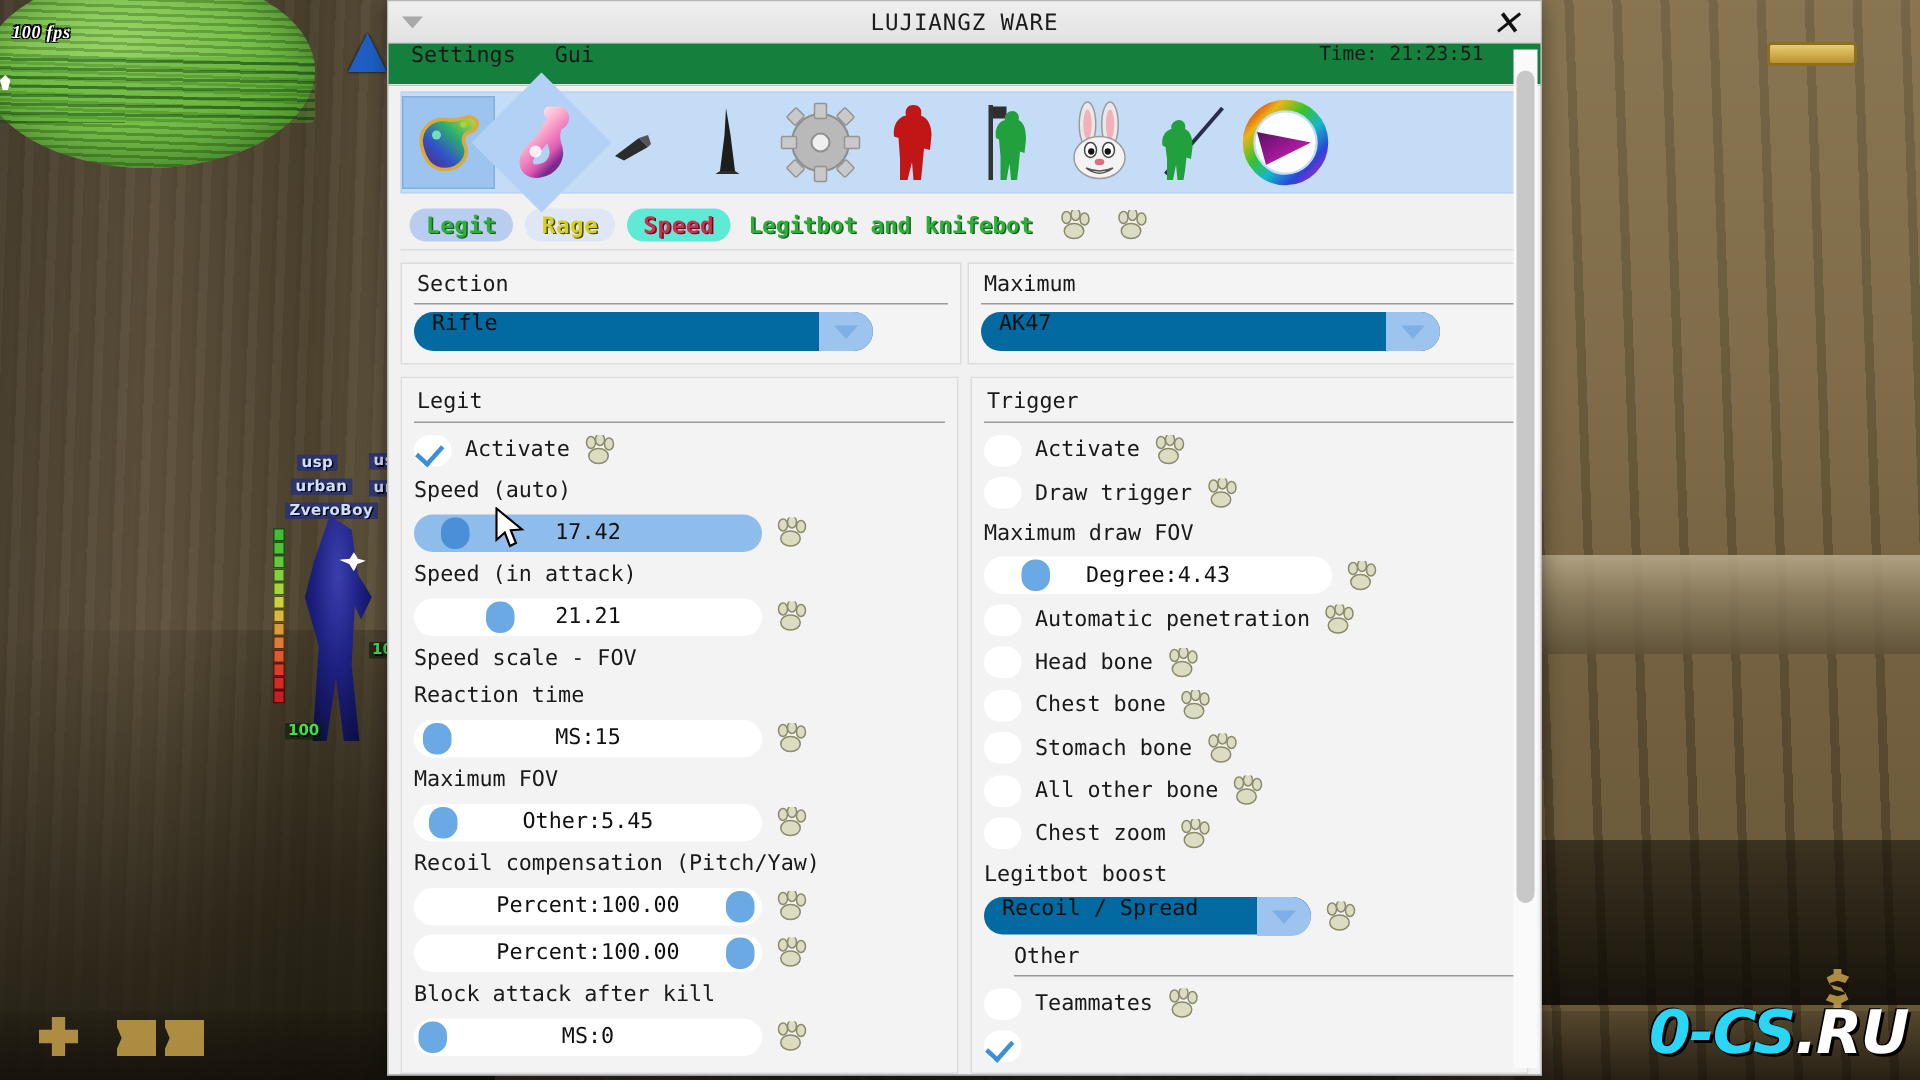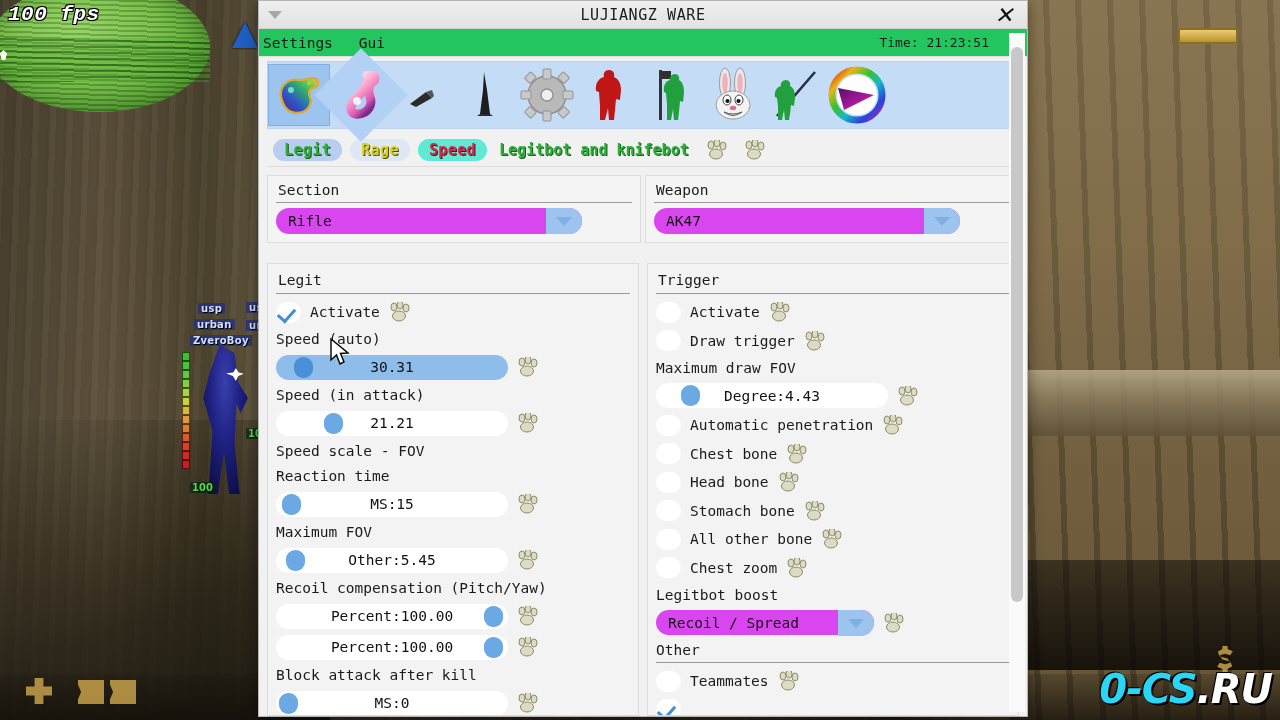--- a/index.html
+++ b/index.html
@@ -69,23 +69,23 @@
     position: absolute; left: -12px; top: 38px; width: 222px; height: 44px;
     background: repeating-linear-gradient(1deg,
       rgba(22,78,16,.55) 0 2px, rgba(90,170,50,.35) 2px 6px);
     border-radius: 4px;
   }
   #radar-dot {
     position: absolute; left: 0px; top: 50px; width: 7px; height: 10px;
     background: #fff; clip-path: polygon(50% 0,100% 35%,75% 100%,25% 100%,0 35%);
   }
   #fps {
-    position: absolute; left: 8px; top: 3px;
-    color: #fff; font-style: italic; font-weight: bold; font-size: 21px;
-    font-family: Liberation Mono, monospace;
+    position: absolute; left: 8px; top: 14px;
+    color: #fff; font-style: italic; font-weight: bold; font-size: 12px;
+    font-family: Liberation Serif, serif;
     text-shadow: 1px 1px 0 #000, -1px 1px 0 #000, 1px -1px 0 #000, -1px -1px 0 #000;
     letter-spacing: .5px;
   }
   #nav-arrow {
     position: absolute; left: 232px; top: 22px;
     width: 0; height: 0;
     border-left: 13px solid transparent; border-right: 13px solid transparent;
     border-bottom: 26px solid #1f5fc4;
     filter: drop-shadow(0 0 1px #000);
   }
@@ -176,22 +176,22 @@
     cursor: pointer;
   }
   #close-btn {
     position: absolute; right: 10px; top: 0; height: 28px; width: 26px;
     display: flex; align-items: center; justify-content: center;
     font-family: "DejaVu Serif", "Liberation Serif", serif;
     font-size: 23px; font-style: italic; color: #111; cursor: pointer;
   }
   #menubar {
     height: 28px; flex: 0 0 28px;
-    background: #22c55e; border-bottom: 1px solid #e0e0e0;
-    display: flex; align-items: center; padding: 0 4px; position: relative;
+    background: #15803d; border-bottom: 1px solid #e0e0e0;
+    display: flex; align-items: flex-start; padding: 0 15px; position: relative;
   }
   .menu-item { margin-right: 26px; color: #1a1a1a; font-size: 14.5px; cursor: pointer; }
   #clock { position: absolute; right: 38px; color: #1a1a1a; font-size: 13px; }
 
   
   #toolbar {
     flex: 0 0 68px; margin: 4px 8px 0 8px;
     background: #c5dcf6; border: 1px solid #bcd4ef;
     display: flex; align-items: center; position: relative;
   }
@@ -220,30 +220,30 @@
   }
   .pill-legit { background: #b8cdf0; color: #2fae3c; text-shadow: 1px 1px 0 #1b5e20; }
   .pill-rage  { background: #dfe6f4; color: #d6d11e; text-shadow: 1px 1px 0 #4a4410; }
   .pill-speed { background: #5eead4; color: #d22b4c; text-shadow: 1px 1px 0 #5c0f1e; }
   #tab-caption {
     font-weight: bold; font-size: 15px; color: #2fae3c;
     text-shadow: 1px 1px 0 #1b5e20; margin-left: 4px;
   }
 
   
-  #selectors { display: flex; gap: 4px; margin: 8px 8px 12px 8px; flex: 0 0 68px; }
+  #selectors { display: flex; gap: 4px; margin: 8px 8px 0 8px; flex: 0 0 68px; }
   .sel-group {
     flex: 1; background: #f4f4f4; border: 1px solid #dcdcdc;
     padding: 4px 8px 6px 8px;
   }
   .sel-label { font-size: 14.5px; color: #1a1a1a; padding: 2px 2px 4px 2px;
     border-bottom: 1px solid #9a9a9a; margin-bottom: 5px; }
   .combo {
-    height: 26px; background: #d946ef; border-radius: 13px;
-    display: flex; align-items: center; position: relative;
+    height: 26px; background: #0369a1; border-radius: 13px;
+    display: flex; position: relative;
     padding-left: 12px; cursor: pointer; width: 86%;
   }
   .combo .val { font-size: 14.5px; color: #111; }
   .combo .arrow {
     position: absolute; right: 0; top: 0; height: 26px; width: 36px;
     background: #9dc3ef; border-radius: 0 13px 13px 0;
     display: flex; align-items: center; justify-content: center;
   }
   .combo .arrow i {
     width: 0; height: 0; border-left: 8px solid transparent;
@@ -536,21 +536,21 @@
     <div class="sel-group">
       <div class="sel-label">Section</div>
       <div class="combo">
         <span class="val">Rifle</span>
         <span class="arrow">
             <i></i>
           </span>
       </div>
     </div>
     <div class="sel-group">
-      <div class="sel-label">Weapon</div>
+      <div class="sel-label">Maximum</div>
       <div class="combo">
         <span class="val">AK47</span>
         <span class="arrow">
             <i></i>
           </span>
       </div>
     </div>
   </div>
 
   <div id="panels">
@@ -566,21 +566,21 @@
                 <ellipse cx="12" cy="3" rx="3" ry="4"></ellipse>
                 <ellipse cx="18" cy="6" rx="3" ry="4"></ellipse>
                 <ellipse cx="11" cy="14" rx="6.5" ry="5"></ellipse>
               </g>
             </svg>
           </div>
           <div class="cap">Speed (auto)</div>
           <div class="srow">
             <div class="slider hl" style="width:232px">
               <div class="knob" style="left:18px"></div>
-              <span class="sv">30.31</span>
+              <span class="sv">17.42</span>
             </div>
             <svg class="paw" viewBox="0 0 22 20">
               <g fill="#dcdcc2" stroke="#8a8a6a" stroke-width="1">
                 <ellipse cx="6" cy="5" rx="3" ry="4"></ellipse>
                 <ellipse cx="12" cy="3" rx="3" ry="4"></ellipse>
                 <ellipse cx="18" cy="6" rx="3" ry="4"></ellipse>
                 <ellipse cx="11" cy="14" rx="6.5" ry="5"></ellipse>
               </g>
             </svg>
           </div>
@@ -725,33 +725,33 @@
               <g fill="#dcdcc2" stroke="#8a8a6a" stroke-width="1">
                 <ellipse cx="6" cy="5" rx="3" ry="4"></ellipse>
                 <ellipse cx="12" cy="3" rx="3" ry="4"></ellipse>
                 <ellipse cx="18" cy="6" rx="3" ry="4"></ellipse>
                 <ellipse cx="11" cy="14" rx="6.5" ry="5"></ellipse>
               </g>
             </svg>
           </div>
           <div class="row">
             <div class="cb "></div>
+            <span class="txt">Head bone</span>
+            <svg class="paw" viewBox="0 0 22 20">
+              <g fill="#dcdcc2" stroke="#8a8a6a" stroke-width="1">
+                <ellipse cx="6" cy="5" rx="3" ry="4"></ellipse>
+                <ellipse cx="12" cy="3" rx="3" ry="4"></ellipse>
+                <ellipse cx="18" cy="6" rx="3" ry="4"></ellipse>
+                <ellipse cx="11" cy="14" rx="6.5" ry="5"></ellipse>
+              </g>
+            </svg>
+          </div>
+          <div class="row">
+            <div class="cb "></div>
             <span class="txt">Chest bone</span>
-            <svg class="paw" viewBox="0 0 22 20">
-              <g fill="#dcdcc2" stroke="#8a8a6a" stroke-width="1">
-                <ellipse cx="6" cy="5" rx="3" ry="4"></ellipse>
-                <ellipse cx="12" cy="3" rx="3" ry="4"></ellipse>
-                <ellipse cx="18" cy="6" rx="3" ry="4"></ellipse>
-                <ellipse cx="11" cy="14" rx="6.5" ry="5"></ellipse>
-              </g>
-            </svg>
-          </div>
-          <div class="row">
-            <div class="cb "></div>
-            <span class="txt">Head bone</span>
             <svg class="paw" viewBox="0 0 22 20">
               <g fill="#dcdcc2" stroke="#8a8a6a" stroke-width="1">
                 <ellipse cx="6" cy="5" rx="3" ry="4"></ellipse>
                 <ellipse cx="12" cy="3" rx="3" ry="4"></ellipse>
                 <ellipse cx="18" cy="6" rx="3" ry="4"></ellipse>
                 <ellipse cx="11" cy="14" rx="6.5" ry="5"></ellipse>
               </g>
             </svg>
           </div>
           <div class="row">
@@ -800,21 +800,21 @@
             </div>
             <svg class="paw" viewBox="0 0 22 20">
               <g fill="#dcdcc2" stroke="#8a8a6a" stroke-width="1">
                 <ellipse cx="6" cy="5" rx="3" ry="4"></ellipse>
                 <ellipse cx="12" cy="3" rx="3" ry="4"></ellipse>
                 <ellipse cx="18" cy="6" rx="3" ry="4"></ellipse>
                 <ellipse cx="11" cy="14" rx="6.5" ry="5"></ellipse>
               </g>
             </svg>
           </div>
-          <div class="cap" style="border-bottom:1px solid #9a9a9a;margin-bottom:4px;">Other</div>
+          <div class="cap" style="border-bottom:1px solid #9a9a9a;margin-bottom:4px;margin-left:20px;">Other</div>
           <div class="row">
             <div class="cb "></div>
             <span class="txt">Teammates</span>
             <svg class="paw" viewBox="0 0 22 20">
               <g fill="#dcdcc2" stroke="#8a8a6a" stroke-width="1">
                 <ellipse cx="6" cy="5" rx="3" ry="4"></ellipse>
                 <ellipse cx="12" cy="3" rx="3" ry="4"></ellipse>
                 <ellipse cx="18" cy="6" rx="3" ry="4"></ellipse>
                 <ellipse cx="11" cy="14" rx="6.5" ry="5"></ellipse>
               </g>

